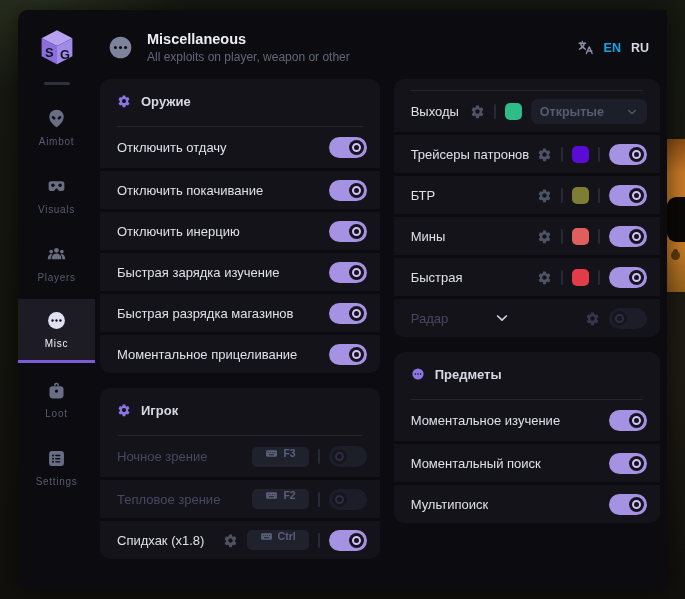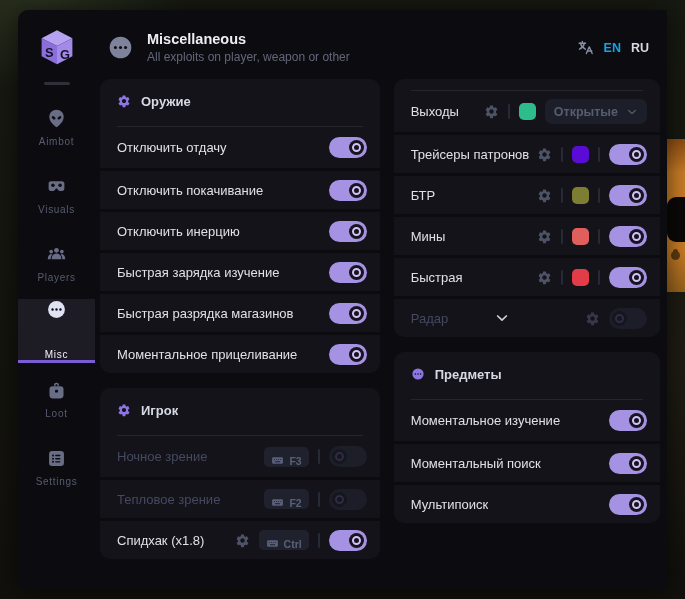--- a/index.html
+++ b/index.html
@@ -24,21 +24,21 @@
 
   
   .sidebar{width:77px;flex:0 0 77px;display:flex;flex-direction:column;align-items:center;}
   .logo{margin:16px 0 10px;width:46px;height:46px;display:flex;align-items:center;justify-content:center;}
   .logo svg{width:44px;height:44px}
   .logo-divider{width:26px;height:3px;border-radius:2px;background:#30303b;margin-bottom:6px;}
   .nav-item{width:100%;height:64px;display:flex;flex-direction:column;align-items:center;justify-content:center;
     gap:7px;cursor:pointer;box-sizing:border-box;margin-top:4px;}
   .nav-icon{width:21px;height:21px;color:#696e85}
   .nav-label{font-size:10px;font-weight:400;letter-spacing:.07em;color:#575c70}
-  .nav-item.active{background:#1d1c25;border-bottom:3px solid #7b5cd6;justify-content:space-between;}
+  .nav-item.active{background:#1d1c25;border-bottom:3px solid #7b5cd6;}
   .nav-item.active .nav-icon{color:#dfe2f2}
   .nav-item.active .nav-label{color:#f1f2f8}
 
   
   .main{flex:1;display:flex;flex-direction:column;min-width:0;}
   .header{display:flex;align-items:center;padding:21px 14px 15px 12px;}
   .header-icon{width:27px;height:27px;color:#7e839b;flex:0 0 27px}
   .header-text{margin-left:13px;flex:1;min-width:0}
   .title{font-size:14.5px;font-weight:700;color:#eceef4;margin-bottom:3px}
   .subtitle{font-size:12px;color:#62677a}
@@ -70,25 +70,25 @@
 
   .toggle{width:38px;height:21px;border-radius:11px;background:#a592e3;display:inline-flex;
     align-items:center;padding:0 3px;box-sizing:border-box;justify-content:flex-end;cursor:pointer;flex:0 0 38px}
   .knob{position:relative;width:15px;height:15px;border-radius:50%;background:#17131f}
   .knob::after{content:"";position:absolute;inset:3px;border-radius:50%;border:2px solid #cfc2f4;box-sizing:border-box}
   .toggle.off{background:#252936;justify-content:flex-start}
   .toggle.off .knob{background:#161927}
   .toggle.off .knob::after{border-color:#4b4668}
   .row.dim .toggle{opacity:.5}
 
-  .keybadge{display:inline-flex;align-items:flex-end;gap:5px;height:20px;padding:0 7px;border-radius:5px;
+  .keybadge{display:inline-flex;align-items:flex-start;gap:5px;height:20px;padding:0 13px;border-radius:5px;
     background:#1f222d;color:#5a6078;font-size:10.5px;font-weight:700;cursor:pointer}
   .keybadge svg{width:13px;height:13px}
 
-  .dropdown{display:inline-flex;align-items:center;gap:8px;height:25px;padding:0 9px;border-radius:7px;
+  .dropdown{display:inline-flex;align-items:center;gap:22px;height:25px;padding:0 9px;border-radius:7px;
     background:#1c1f29;color:#575d70;font-size:12.5px;font-weight:700;cursor:pointer}
   .dropdown svg{width:12px;height:12px;color:#575d70}
 
   .expander{width:16px;height:16px;color:#ccced9;cursor:pointer;margin:0 auto;padding-right:30px}
   .defs{position:absolute;width:0;height:0;overflow:hidden}
 </style>
 </head>
 <body>
 
 <svg class="defs" aria-hidden="true">

